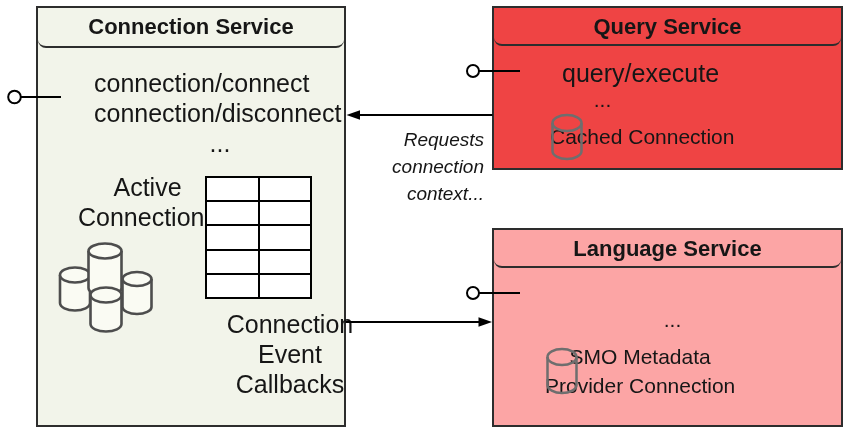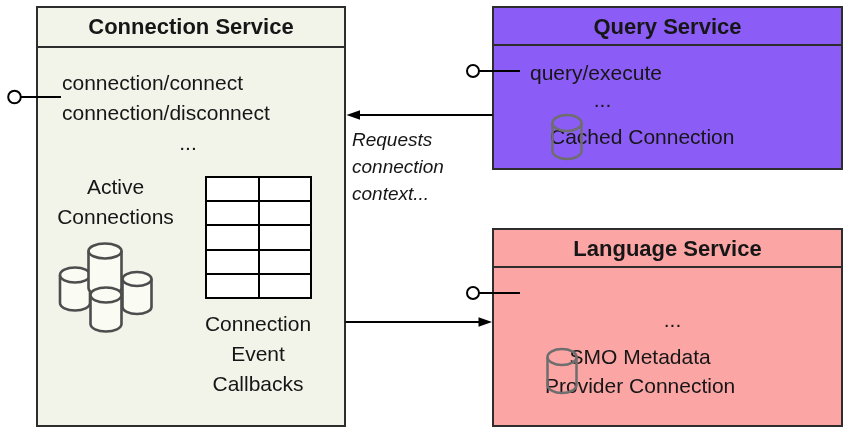--- a/index.html
+++ b/index.html
@@ -2,34 +2,34 @@
 <html><head>
 <meta charset="utf-8">
 <style>
   html,body { margin:0; padding:0; background:#ffffff; }
   .canvas {
     position:relative; width:846px; height:436px; background:#ffffff;
     font-family:"Liberation Sans", sans-serif; color:#161616; overflow:hidden;
   }
   .box { position:absolute; border:2px solid #2d2d2d; box-sizing:border-box; }
   .box.conn { left:36px; top:6px; width:310px; height:421px; background:#f2f4ea; }
-  .box.query { left:492px; top:6px; width:351px; height:164px; background:#8b5cf6; }
+  .box.query { left:492px; top:6px; width:351px; height:164px; background:#ef4444; }
   .box.lang { left:492px; top:228px; width:351px; height:199px; background:#fca5a5; }
   .box-header {
     border-bottom:2px solid #2d2d2d; font-weight:bold; font-size:22px;
-    text-align:center; line-height:38px; height:38px; box-sizing:border-box;
+    text-align:center; line-height:38px; height:38px; box-sizing:border-box;border-radius:8px;
   }
   .box.conn .box-header { height:40px; line-height:38px; }
-  .txt { position:absolute; font-size:21px; line-height:30px; }
+  .txt { position:absolute; font-size:25px; line-height:30px;margin-left:32px; }
   .pre { white-space:pre-line; }
   .center { text-align:center; }
   .ellipsis { position:absolute; font-size:21px; line-height:24px; text-align:center; }
   .edge-label {
     position:absolute; font-style:italic; font-size:19px; line-height:27px;
-    text-align:left; white-space:pre-line;
+    text-align:right; white-space:pre-line;
   }
   .row { position:absolute; display:flex; align-items:center; gap:12px; }
   .row .lbl { font-size:21px; line-height:29px; }
   .grid-table {
     position:absolute; left:167px; top:168px; width:107px; height:123px;
     background:#000; display:grid; grid-template-columns:1fr 1fr;
     grid-template-rows:repeat(5,1fr); gap:2px; padding:2px; box-sizing:border-box;
   }
   .grid-table .cell { background:#ffffff; }
   svg { position:absolute; overflow:visible; }

